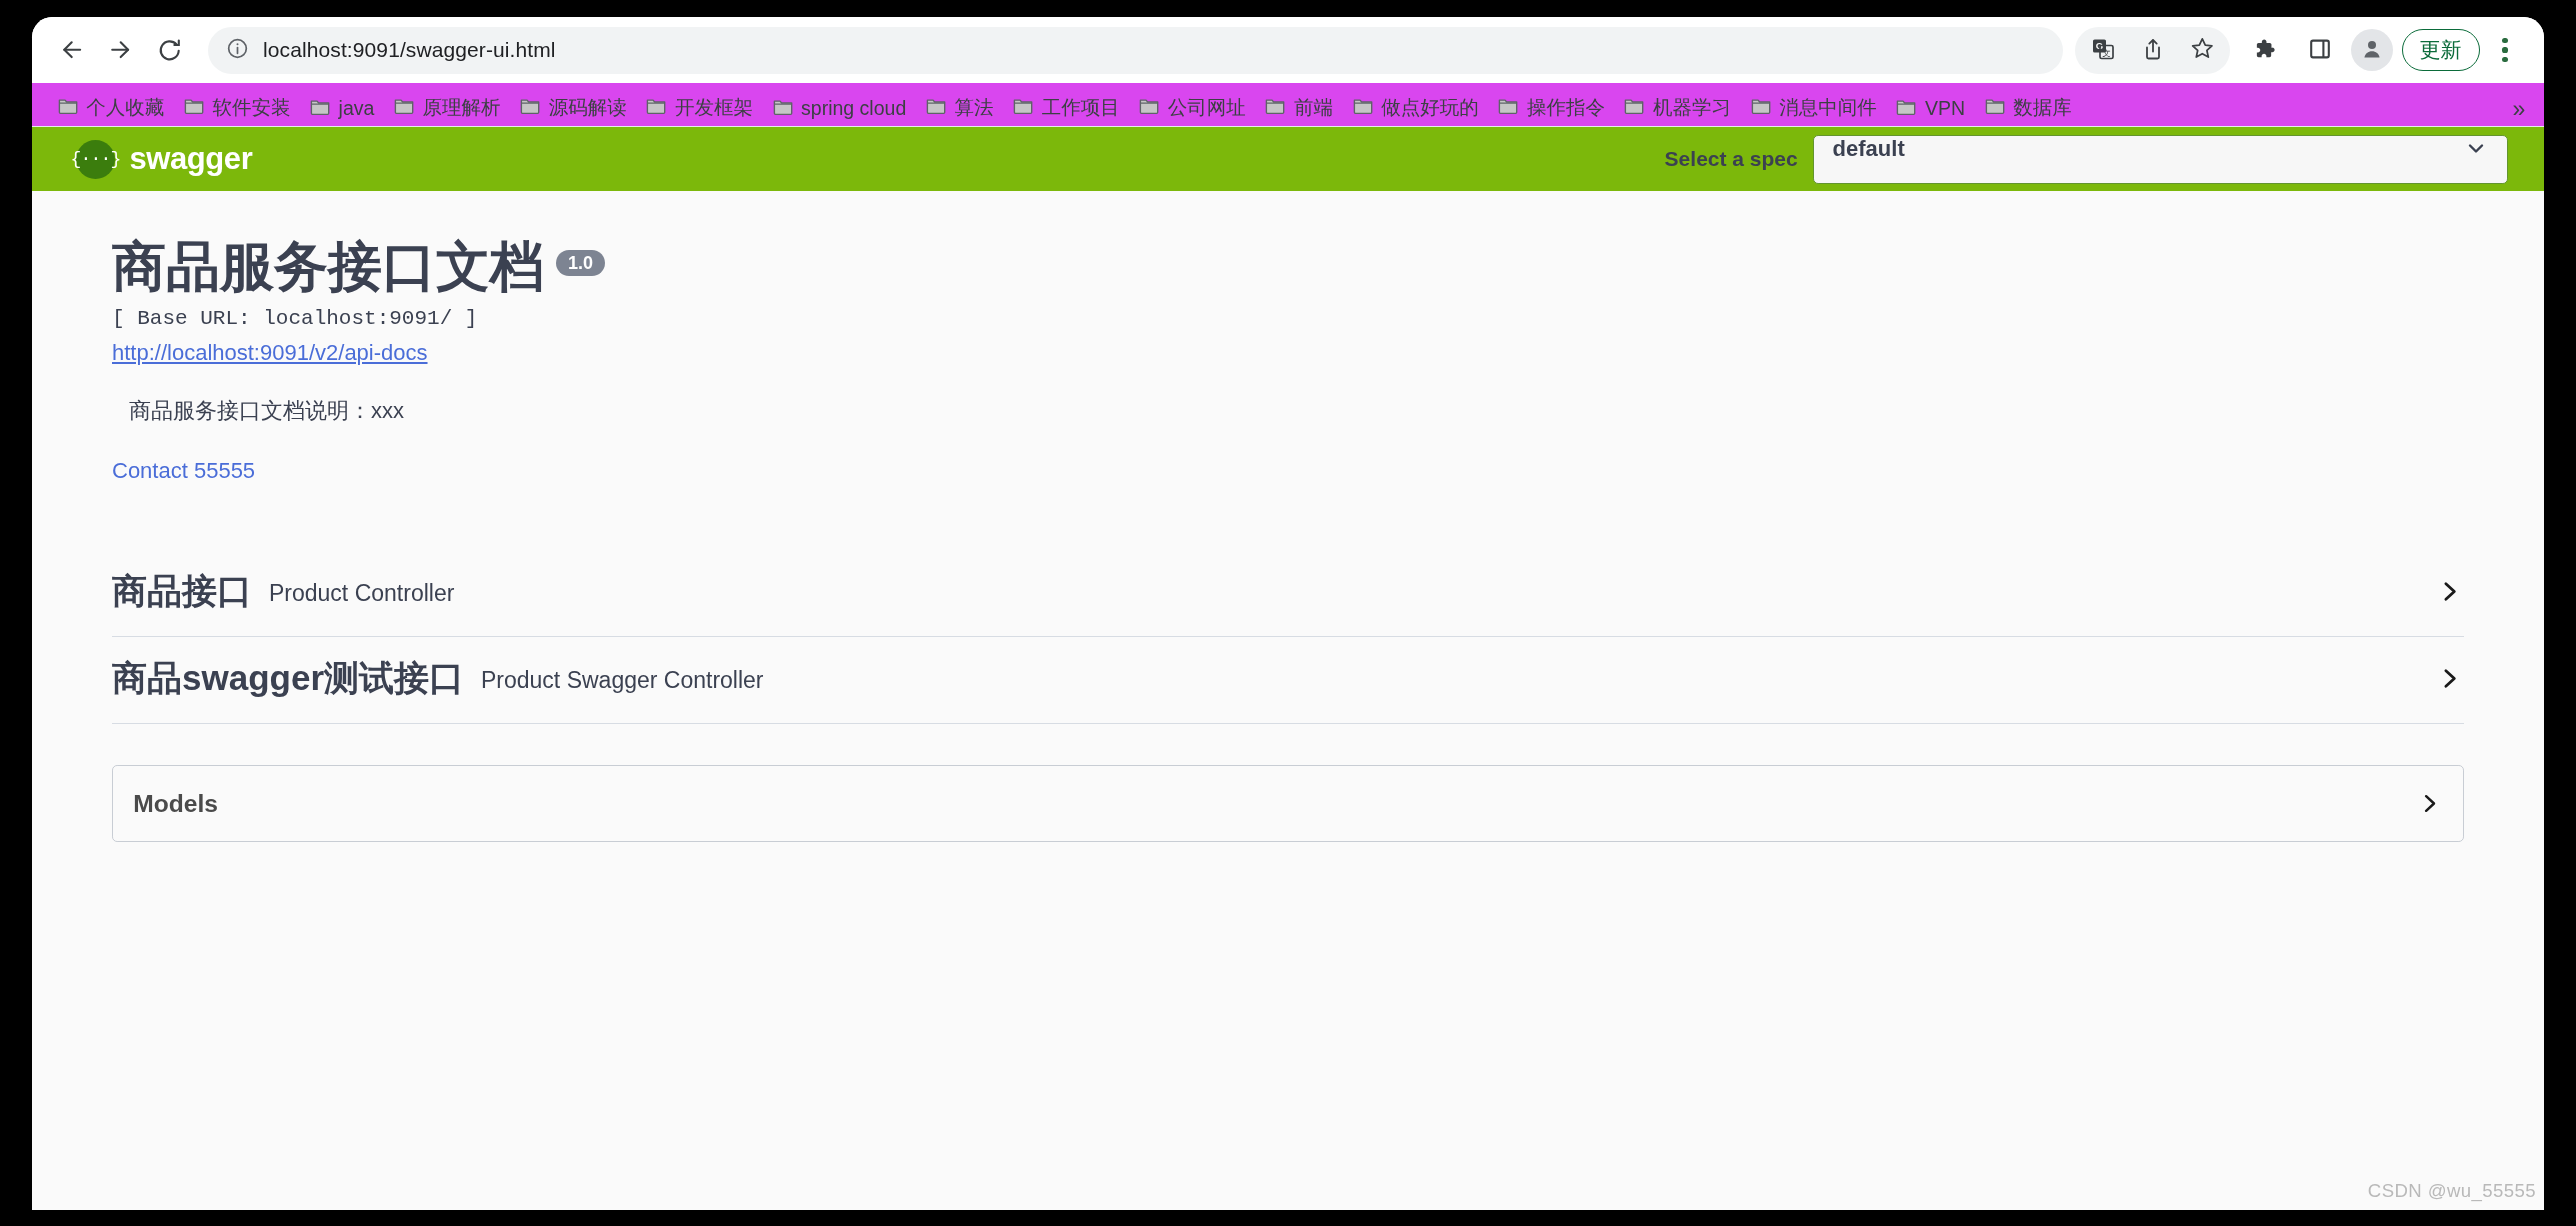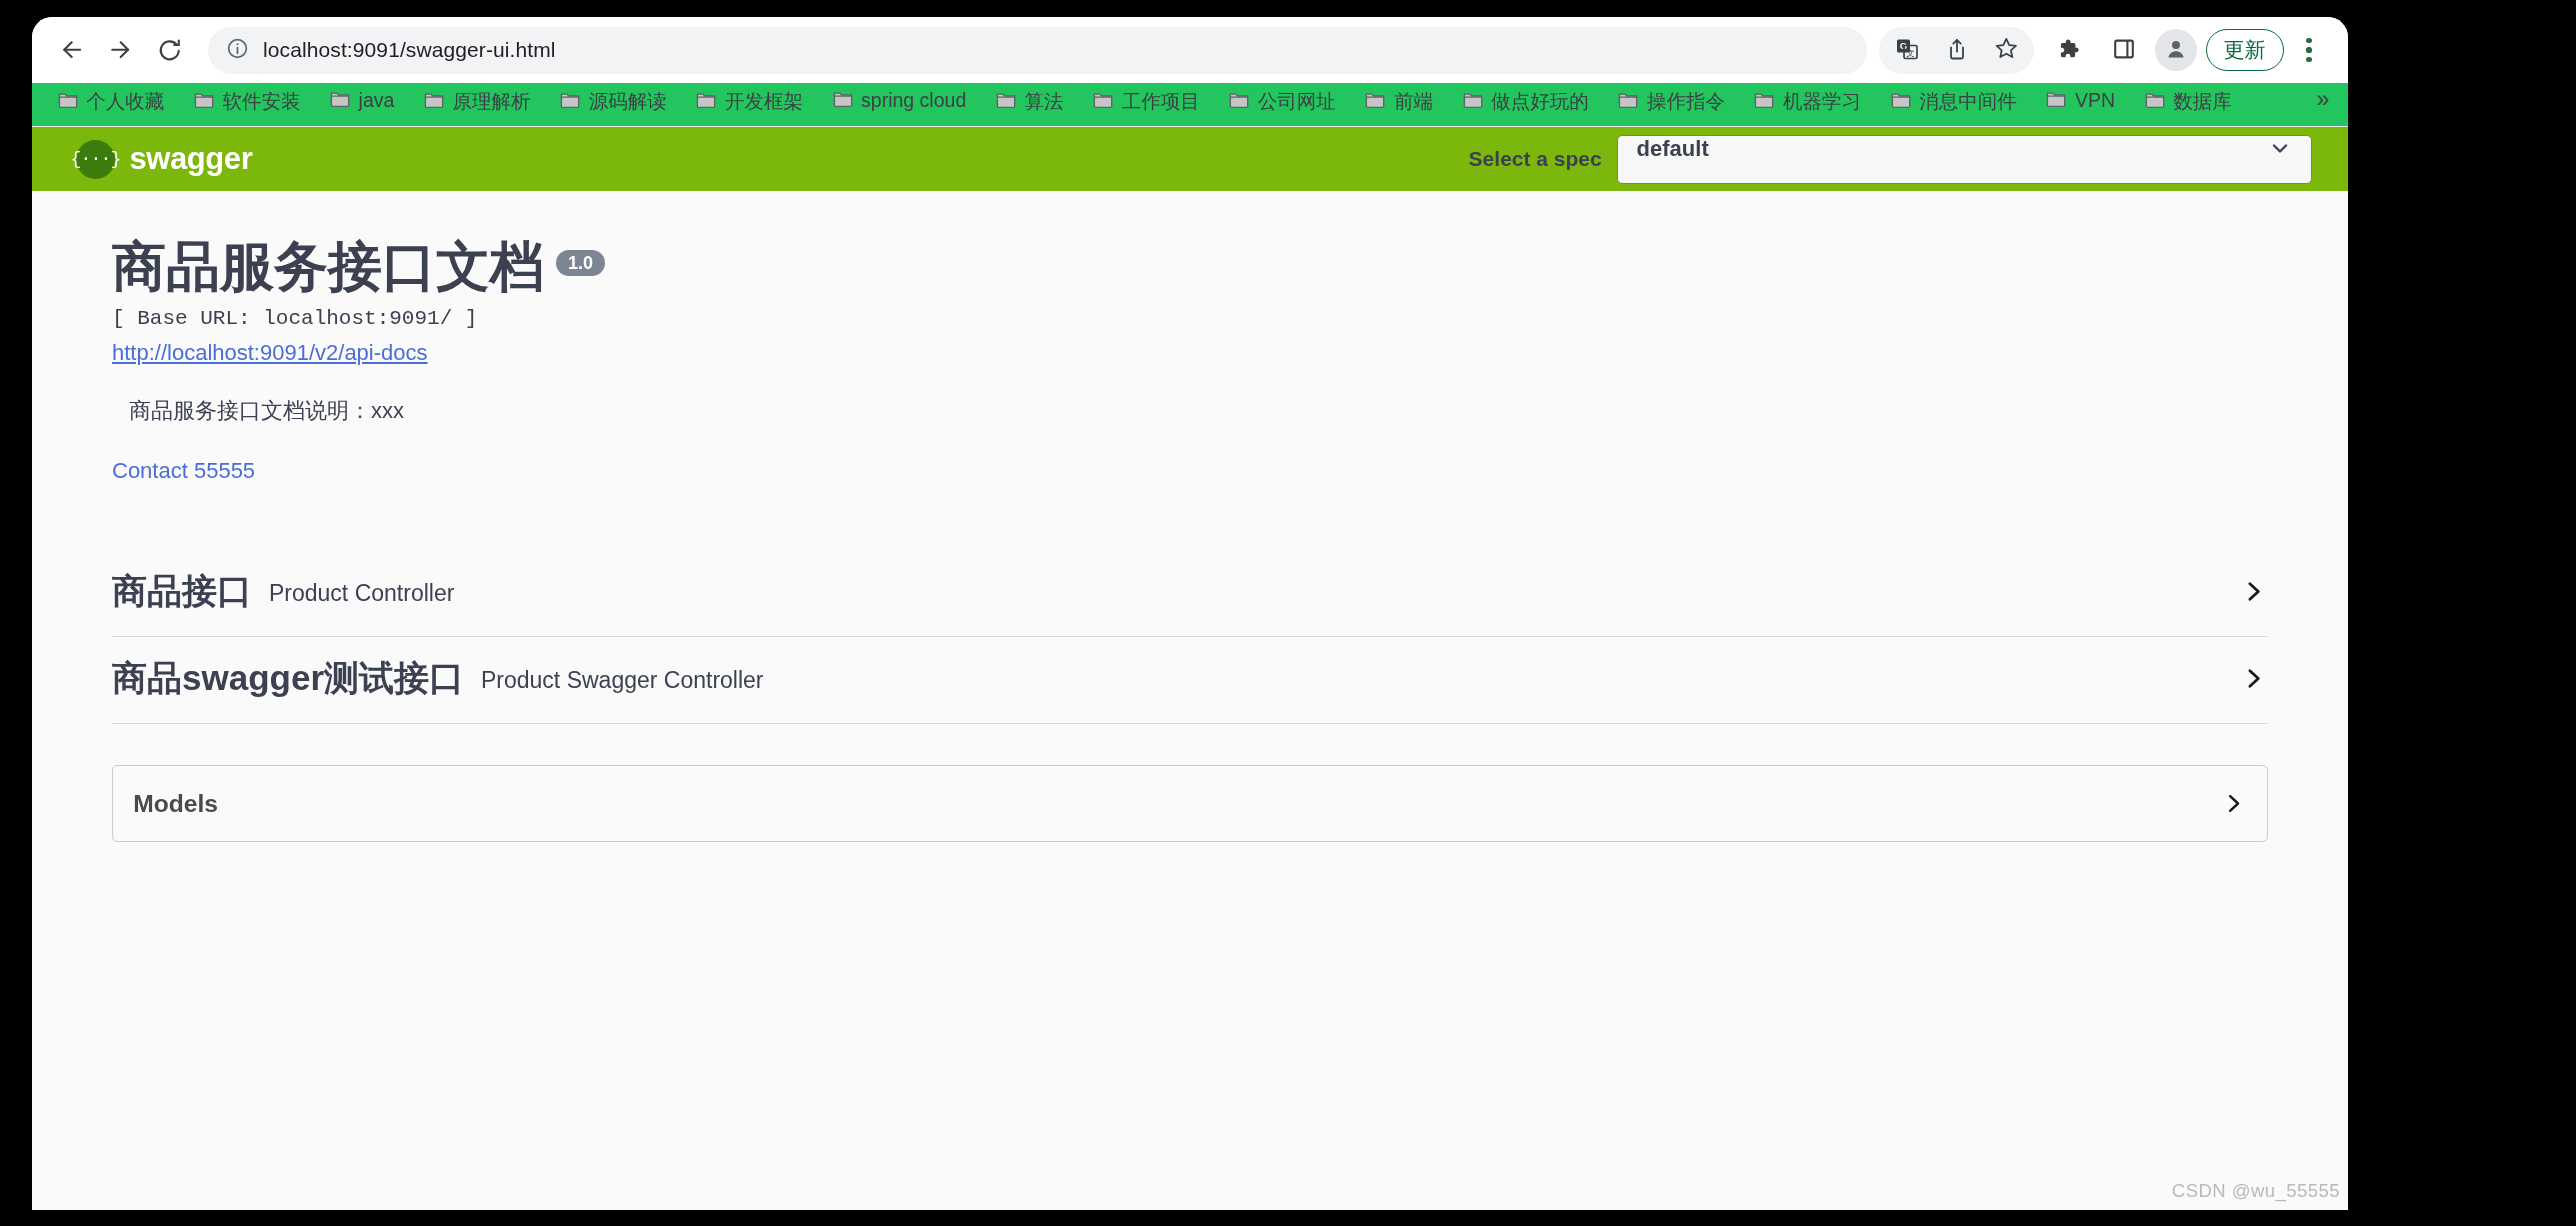--- a/index.html
+++ b/index.html
@@ -10,21 +10,21 @@
     background: #000000;
     font-family: "Liberation Sans", sans-serif;
     overflow: hidden;
   }
 
   
   #browser-window {
     position: absolute;
     left: 32px;
     top: 17px;
-    width: 2316px;
+    width: 2512px;
     height: 1193px;
     background: #ffffff;
     border-radius: 20.3px 20.3px 0 0;
     overflow: hidden;
     display: flex;
     flex-direction: column;
   }
 
   
   #toolbar {
@@ -131,25 +131,25 @@
     display: flex; flex-direction: column;
     align-items: center; justify-content: center;
     gap: 4.2px; cursor: pointer; flex: 0 0 auto;
   }
   #menu-btn i { width: 5.1px; height: 5.1px; border-radius: 50%; background: #2a6b3f; display: block; }
 
   
   #bookmarks-bar {
     height: 44px;
     min-height: 44px;
-    background: #22c55e;
-    display: flex;
-    align-items: flex-start;
+    background: #d946ef;
+    display: flex;
+    align-items: flex-end;
     padding: 0 6.8px 0 15.3px;
-    gap: 10px;
+    gap: 0;
     overflow: hidden;
     border-bottom: 0.8px solid #e8eaed;
   }
   .bookmark {
     display: flex;
     align-items: center;
     gap: 7.6px;
     padding: 5.1px 9.3px;
     border-radius: 6.8px;
     cursor: pointer;

